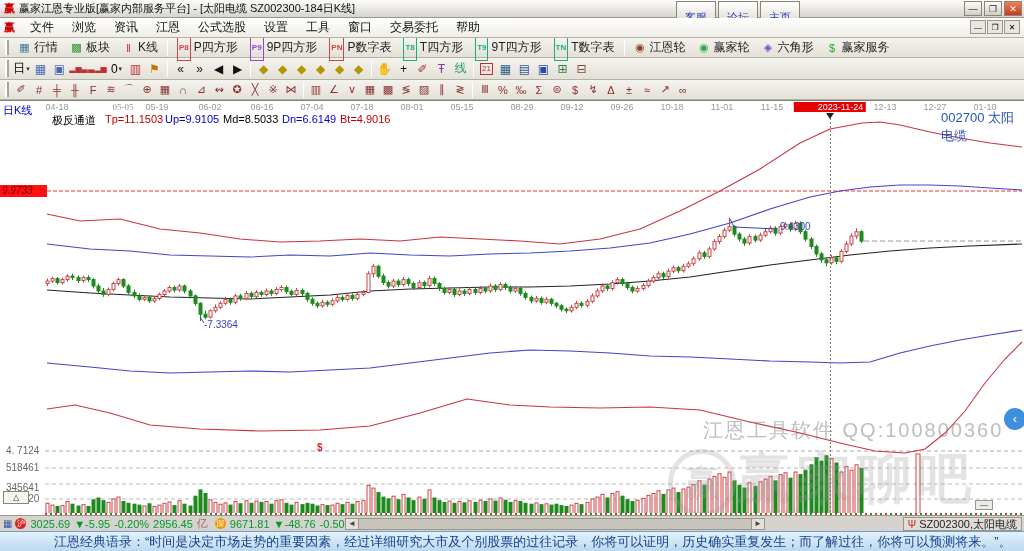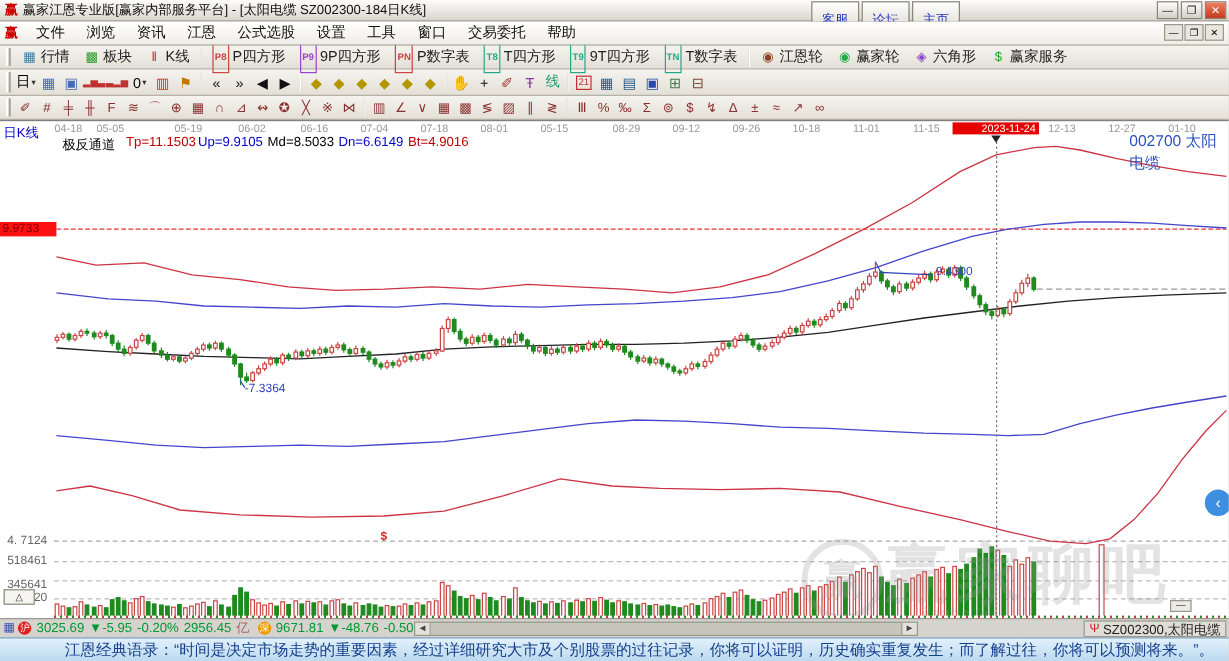--- a/index.html
+++ b/index.html
@@ -48,21 +48,21 @@
   
   .chart-region { position:relative; width:1024px; height:415px; background:#fff; border-top:1px solid #808080; }
   .chart-region svg { position:absolute; left:0; top:0; }
   .date-tick { position:absolute; top:1px; font-size:9px; color:#999; transform:translateX(-50%); white-space:nowrap; }
   .date-tick.hl { background:#e60000; color:#fff; padding:0 3px; z-index:3; }
   .period-label { position:absolute; left:3px; top:2px; color:#0000cc; font-size:11px; }
   .stock-label { position:absolute; left:941px; top:8px; color:#2a52be; font-size:13px; }
   .ind-row { position:absolute; top:12px; left:0; width:100%; height:12px; font-size:11px; }
   .ind-item { position:absolute; white-space:nowrap; }
   .price-tag { position:absolute; left:0; top:84px; width:47px; height:12px; background:#ff1republic111; background:#ff1111;
-    color:#7a0000; font-size:10px; line-height:12px; padding-left:2px; }
+    color:#7a0000; font-size:10px; line-height:12px; padding-left:2px;font-style:italic; }
   .axis-label { position:absolute; left:6px; font-size:10px; color:#666; }
   .ann { position:absolute; font-size:10px; color:#3344bb; white-space:nowrap; }
   .dollar { position:absolute; color:#dd2222; font-size:10px; font-weight:bold; }
   .wm1 { position:absolute; left:703px; top:316px; font-size:20px; color:rgba(125,125,125,.5); letter-spacing:2px; white-space:nowrap; }
   .wm2 { position:absolute; left:737px; top:342px; font-size:54px; font-weight:bold; color:rgba(155,155,155,.28);
     letter-spacing:6px; white-space:nowrap; }
   .wm-url { position:absolute; left:768px; top:403px; font-size:15px; font-style:italic; color:rgba(150,150,150,.3); }
   .wm-logo { position:absolute; left:668px; top:348px; width:68px; height:68px; border:5px solid rgba(155,155,155,.28);
     border-radius:50%; color:rgba(155,155,155,.3); font-size:34px; font-weight:bold; display:flex; align-items:center; justify-content:center; }
   .tri-btn { position:absolute; left:3px; top:390px; width:26px; height:13px; background:#f6f5f0; border:1px solid #8a8678;
@@ -903,21 +903,21 @@
         <rect x="860.0" y="367.4" width="3" height="46.6" fill="#1f8a1f" stroke="#1f8a1f" stroke-width="1"></rect>
         <rect x="916" y="353" width="4" height="61" fill="#ffffff" stroke="#cc4444" stroke-width="1"></rect>
         <line x1="830.5" y1="13" x2="830.5" y2="414" stroke="#777" stroke-width="1" stroke-dasharray="2 2"></line>
         <path d="M826,12 L834,12 L830,18 Z" fill="#222"></path>
         <polyline points="730,118 734,126 777,128" fill="none" stroke="#3344bb" stroke-width="1"></polyline>
         <polyline points="200,216 204,222" fill="none" stroke="#3344bb" stroke-width="1"></polyline>
       </svg>
 
     <div id="date-row">
         <div class="date-tick" style="left: 57px;">04-18</div>
-        <div class="date-tick" style="left: 92px;">05-05</div>
+        <div class="date-tick" style="left: 123px; font-family: Liberation Serif, serif;">05-05</div>
         <div class="date-tick" style="left: 157px;">05-19</div>
         <div class="date-tick" style="left: 210px;">06-02</div>
         <div class="date-tick" style="left: 262px;">06-16</div>
         <div class="date-tick" style="left: 312px;">07-04</div>
         <div class="date-tick" style="left: 362px;">07-18</div>
         <div class="date-tick" style="left: 412px;">08-01</div>
         <div class="date-tick" style="left: 462px;">05-15</div>
         <div class="date-tick" style="left: 522px;">08-29</div>
         <div class="date-tick" style="left: 572px;">09-12</div>
         <div class="date-tick" style="left: 622px;">09-26</div>
@@ -945,20 +945,21 @@
     <div id="vol-labels">
         <div class="axis-label" style="top: 361px;">518461</div>
         <div class="axis-label" style="top: 381px; text-align: center;">345641</div>
         <div class="axis-label" style="top: 392px;">172820</div>
       </div>
 
     <div class="ann" id="ann-high" style="left: 780px; top: 120px;">9.4300</div>
     <div class="ann" id="ann-low" style="left: 204px; top: 218px;">-7.3364</div>
     <div class="dollar" id="ann-dollar" style="left: 317px; top: 341px;">$</div>
 
+    <div class="wm1">江恩工具软件  QQ:100800360</div>
     <div class="wm2">赢家聊吧</div>
     <div class="wm-logo">赢</div>
     <div class="wm-url">jiaoba.yi</div>
 
     <div class="tri-btn">△</div>
     <div class="min-btn">—</div>
     <div class="back-circle">‹</div>
     <div class="tickrow"></div>
   </div>
 

